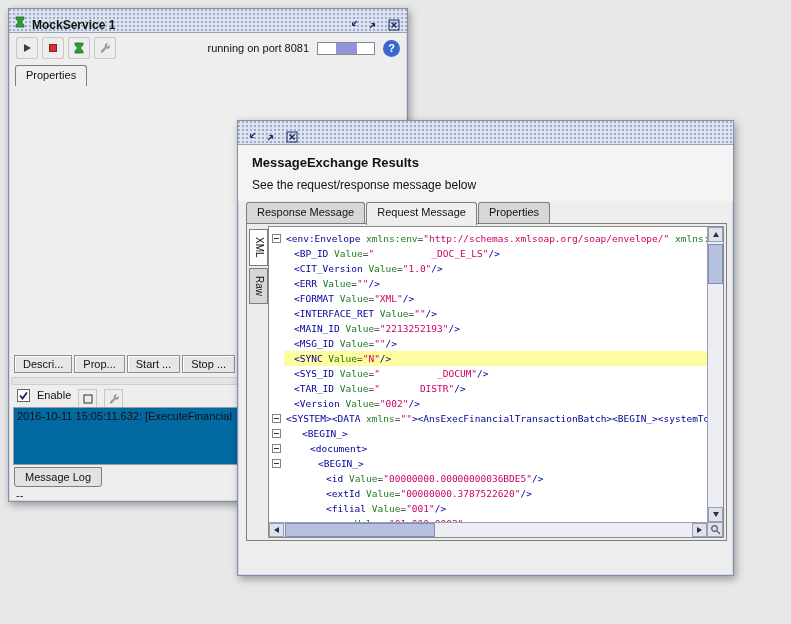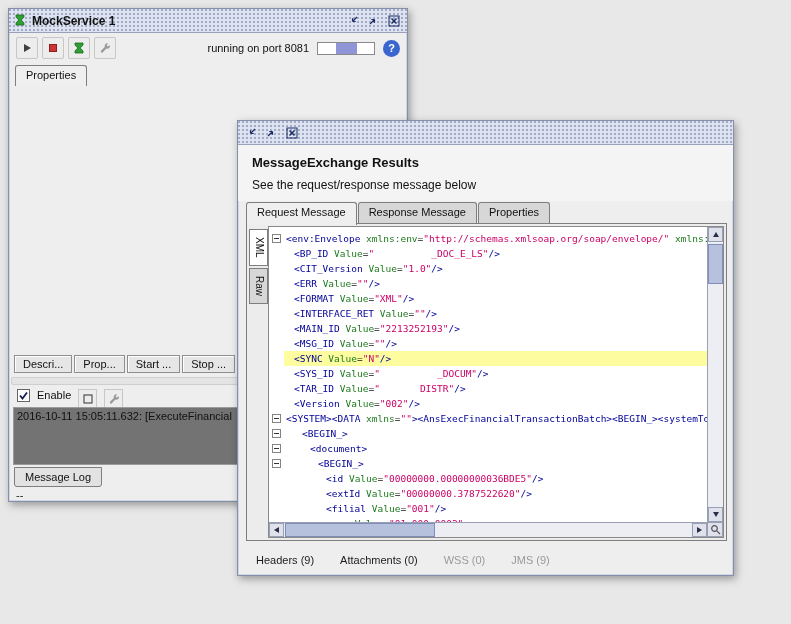--- a/index.html
+++ b/index.html
@@ -4,21 +4,21 @@
 <style>
   *{margin:0;padding:0;box-sizing:border-box}
   html,body{width:791px;height:624px}
   body{font-family:"Liberation Sans",sans-serif;background:#e8e8e8;position:relative;overflow:hidden;color:#111}
 
   .window{position:absolute;background:#eeeeee;border:1px solid #8590a8;
           box-shadow:0 0 0 1px #cfd6e6 inset,2px 3px 8px rgba(0,0,0,.35)}
   .mock{left:8px;top:8px;width:400px;height:494px}
   .viewer{left:237px;top:120px;width:497px;height:456px;z-index:10}
 
-  .titlebar{position:absolute;left:0;top:0;right:0;height:24px;display:flex;align-items:center;gap:6px;
+  .titlebar{position:absolute;left:0;top:0;right:0;height:24px;display:flex;align-items:flex-end;gap:6px;
             padding:0 5px;background-color:#dde3f0;
             background-image:radial-gradient(circle at 1px 1px, rgba(110,125,160,.55) .8px, transparent 1.3px);
             background-size:4px 4px;border-bottom:1px solid #98a2ba}
   .ttext{font-size:12px;font-weight:bold;flex:1;white-space:nowrap;overflow:hidden}
   .tbtns{display:flex;gap:3px;align-items:center}
   .tbtn{width:17px;height:15px;border:none;background:transparent;display:flex;align-items:center;justify-content:center;padding:0}
 
   
   .toolbar{position:absolute;top:24px;left:0;right:0;height:30px;display:flex;align-items:center;gap:4px;padding:0 7px}
   .tool-btn{width:22px;height:22px;border:1px solid #c7c7c7;border-radius:2px;background:#ededed;
@@ -44,21 +44,21 @@
   .sbtn{font-size:11px;padding:2px 8px;background:#e6e6e6;border:1px solid #8f8f8f;
         box-shadow:inset 1px 1px 0 #fff;color:#111}
 
   .splitter{position:absolute;top:368px;left:2px;right:2px;height:8px;background:#e4e4e4;
             border:1px solid #cfcfcf;border-radius:2px}
 
   .enrow{position:absolute;top:380px;left:8px;display:flex;align-items:flex-start;gap:7px;font-size:11px}
   .cbx{width:13px;height:13px;border:1px solid #666;background:#fff;display:flex;align-items:center;justify-content:center;padding:0}
   .mini-ibtn{width:19px;height:19px;border:1px solid #c7c7c7;background:#ededed;display:flex;align-items:center;justify-content:center;padding:0}
 
-  .logarea{position:absolute;top:398px;left:4px;right:4px;height:58px;background:#737373;border:1px solid #9a9a9a;
+  .logarea{position:absolute;top:398px;left:4px;right:4px;height:58px;background:#0369a1;border:1px solid #9a9a9a;
            font-size:11px;padding:2px 3px;overflow:hidden;white-space:nowrap}
   .mlogtab{position:absolute;top:458px;left:5px;padding:3px 10px;font-size:11px;background:#e2e2e2;
            border:1px solid #7e7e7e;border-radius:0 0 3px 3px}
   .mstatus{position:absolute;top:480px;left:7px;font-size:11px;color:#222}
 
   
   .vheader{position:absolute;top:24px;left:0;right:0;height:56px;background:#f4f4f4;padding:10px 14px 0}
   .vh-title{font-size:13px;font-weight:bold}
   .vh-sub{font-size:12px;margin-top:8px}
   .vtabrow{position:absolute;top:81px;left:8px;display:flex;gap:1px;height:22px}
@@ -228,22 +228,22 @@
         </button>
       </span>
     </div>
 
     <div class="vheader">
       <div class="vh-title">MessageExchange Results</div>
       <div class="vh-sub">See the request/response message below</div>
     </div>
 
     <div class="vtabrow">
+      <span class="tab">Response Message</span>
       <span class="tab sel">Request Message</span>
-      <span class="tab">Response Message</span>
       <span class="tab">Properties</span>
     </div>
 
     <div class="contentbox">
       <div class="vtabs">
         <span class="vtab sel">XML</span>
         <span class="vtab">Raw</span>
       </div>
 
       <div class="editor">
@@ -303,21 +303,15 @@
 
         <button class="corner">
           <svg width="11" height="11" viewBox="0 0 11 11" fill="none" stroke="#555" stroke-width="1.2">
               <circle cx="4.5" cy="4.5" r="2.8"></circle>
               <path d="M6.8 6.8L10 10"></path>
             </svg>
         </button>
       </div>
     </div>
 
-    <div class="inspectors">
-      <button class="insp">Headers (9)</button>
-      <button class="insp">Attachments (0)</button>
-      <button class="insp off">WSS (0)</button>
-      <button class="insp off">JMS (9)</button>
-    </div>
   </section>
 
 </div>
 
 </body></html>

